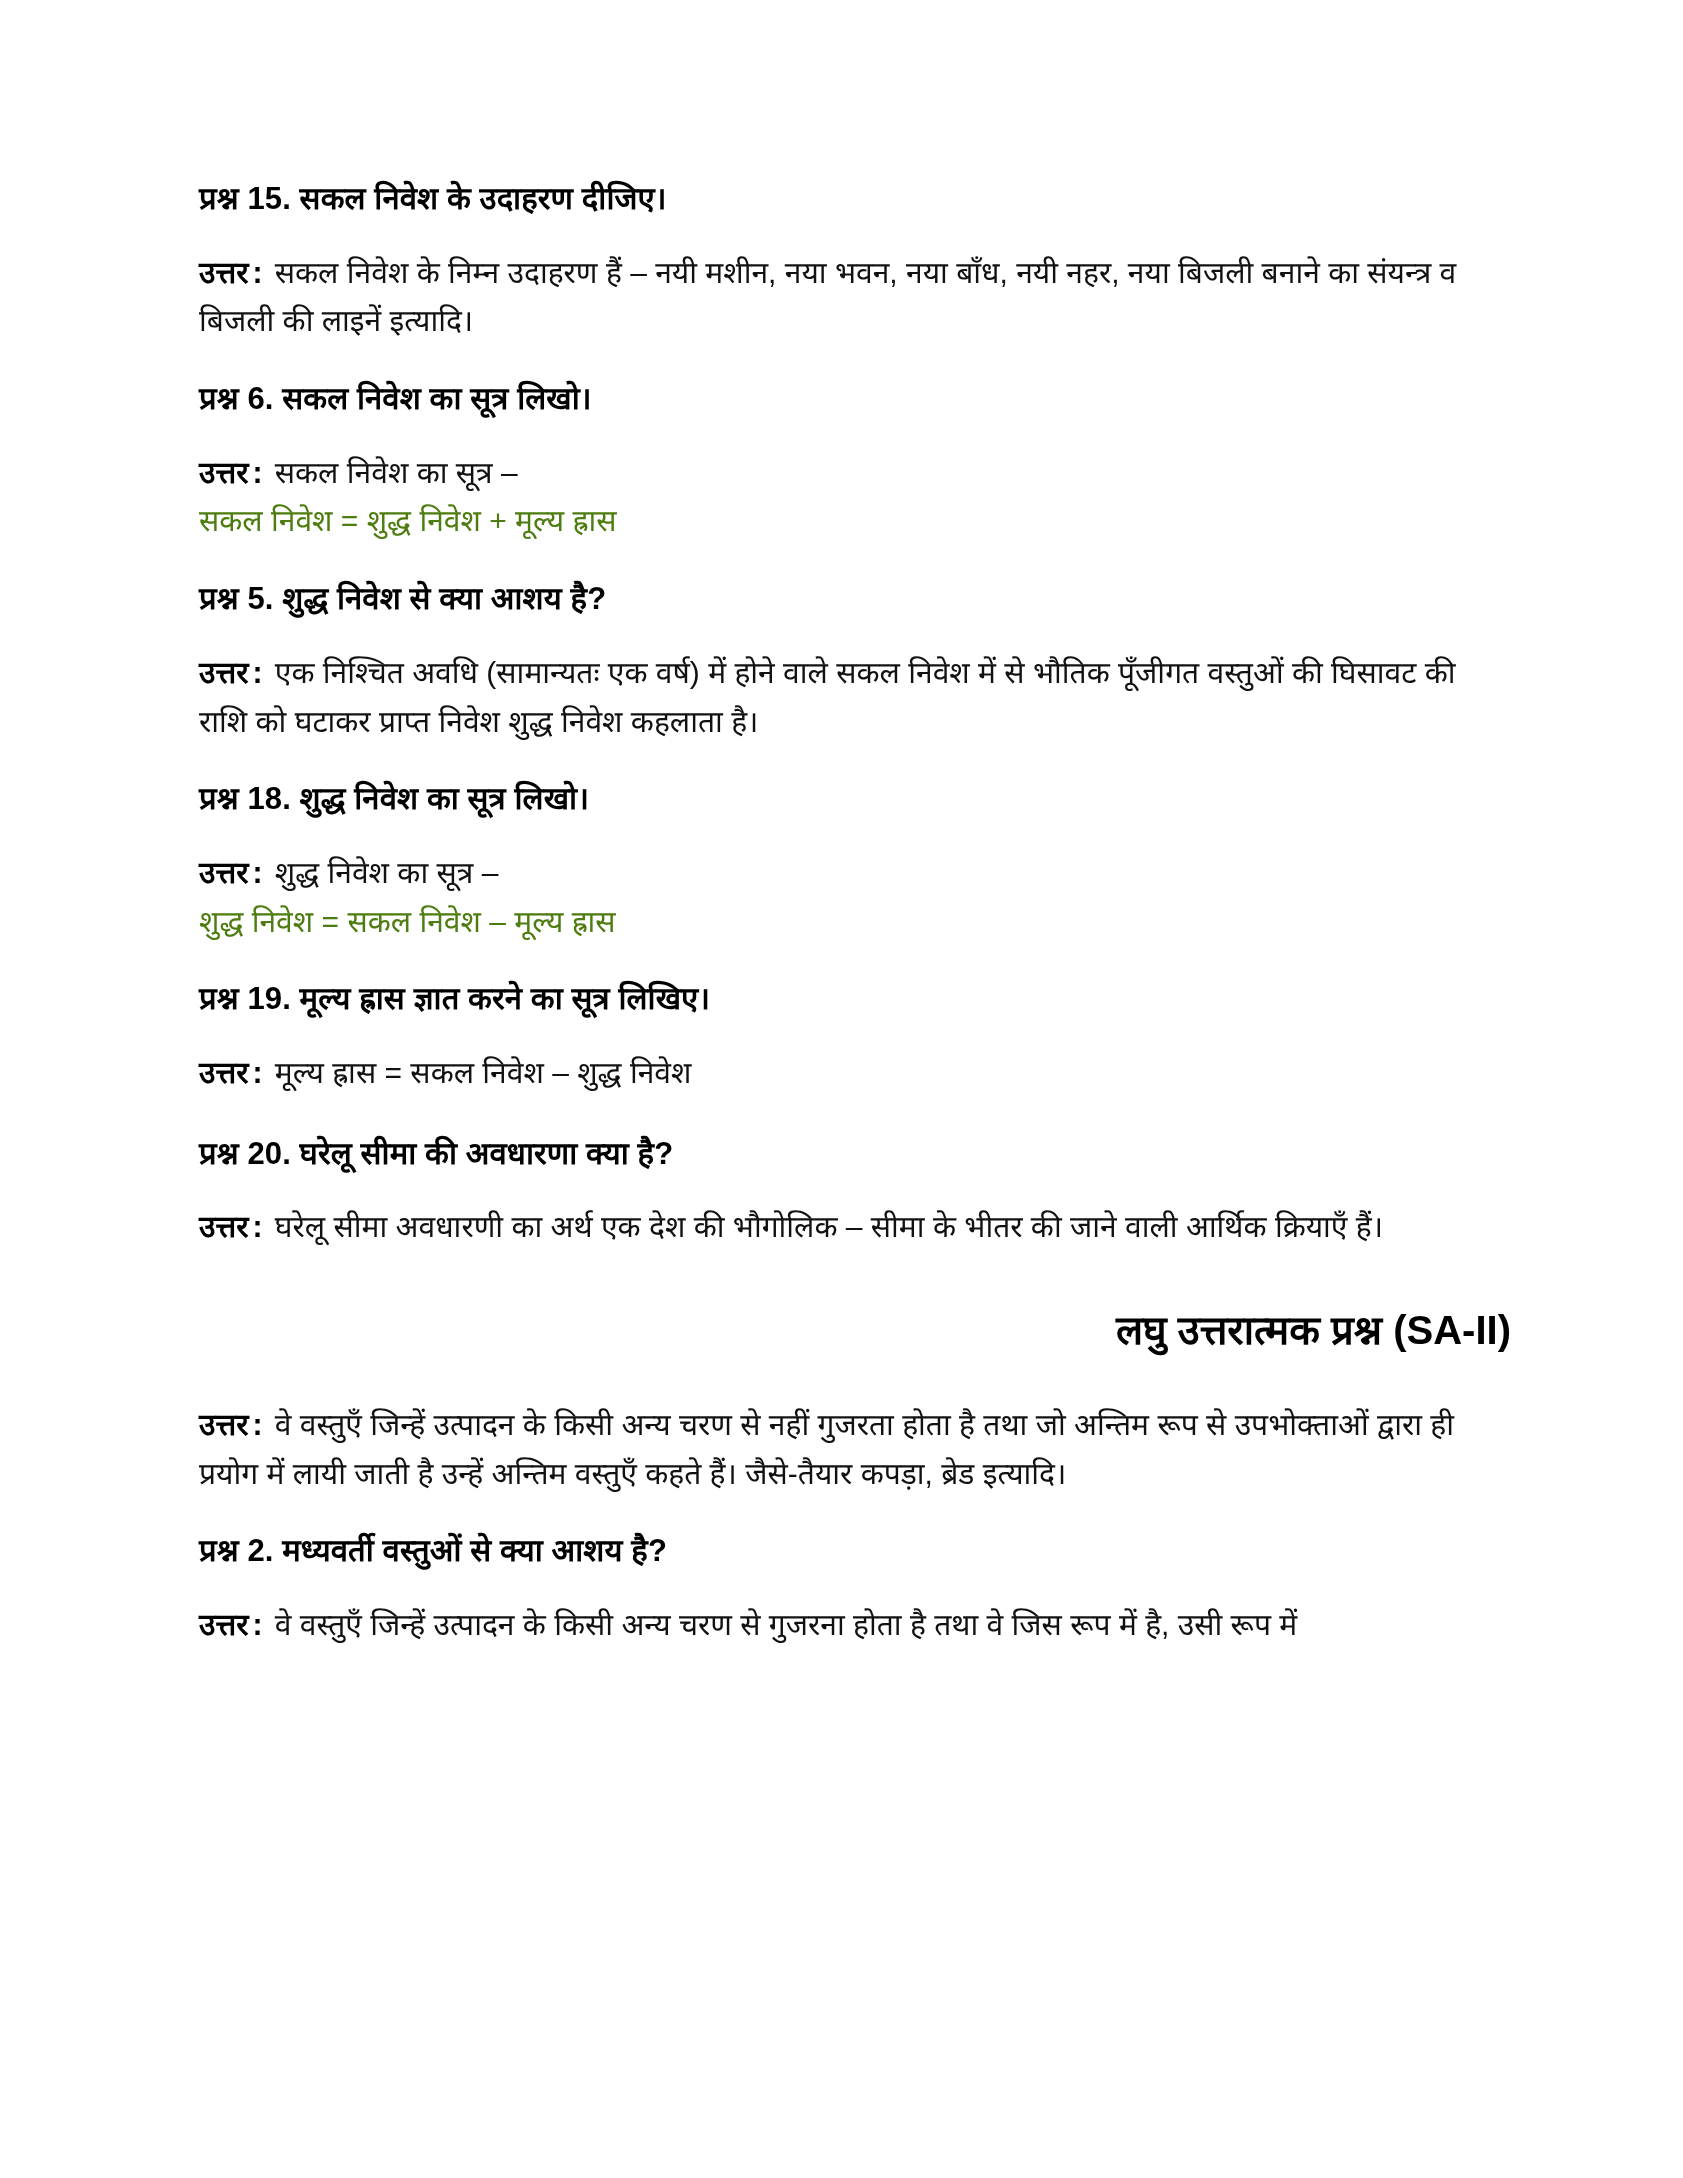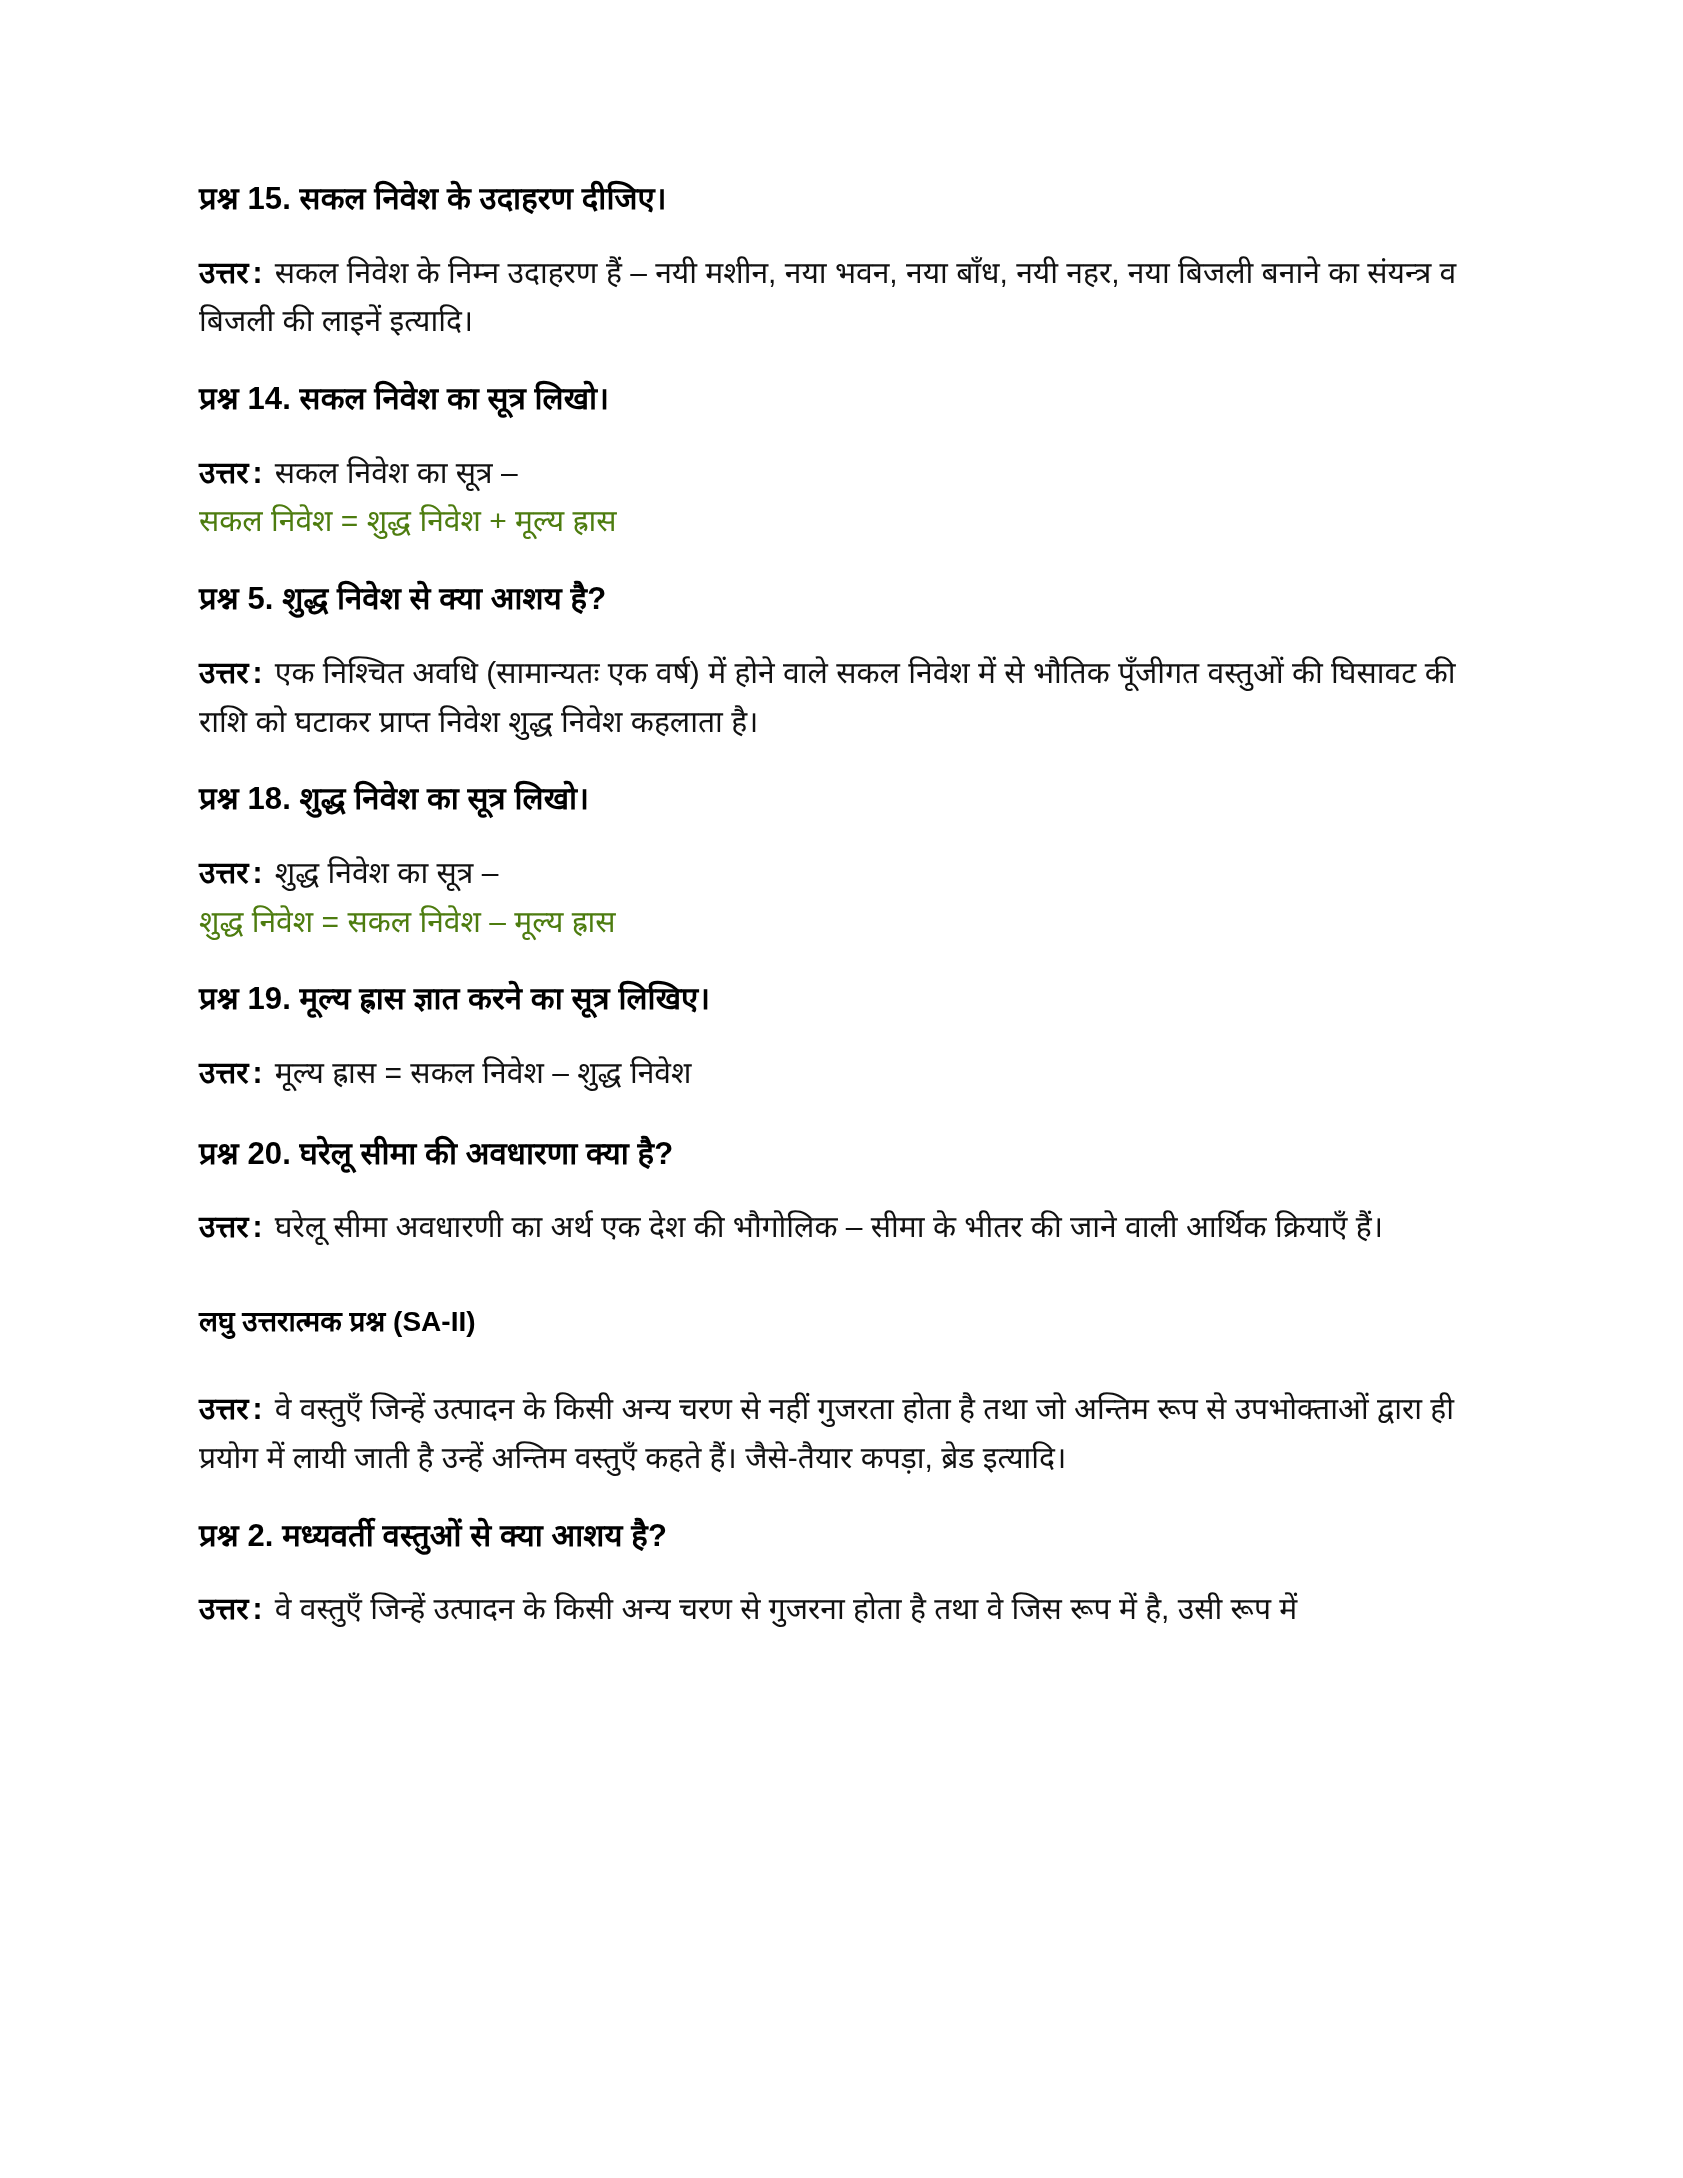--- a/index.html
+++ b/index.html
@@ -59,38 +59,38 @@
   }
   .answer-group {
     margin: 0 0 34px 0;
   }
   .answer-group .aline {
     margin-bottom: 0;
   }
 
   
   .section-heading {
-    text-align: left;
+    text-align: right;
     font-weight: bold;
-    font-size: 28px;
+    font-size: 40px;
     line-height: 1.3;
     color: #000000;
     margin: 51px 0 46px 0;
   }
 </style>
 </head>
 <body>
 
 <div class="page">
   <div class="content" id="content-root">
       <p class="qline">प्रश्न 15. सकल निवेश के उदाहरण दीजिए।</p>
       <div class="answer-group">
         <p class="aline"><span class="alabel">उत्तर:</span> <span>सकल निवेश के निम्न उदाहरण हैं – नयी मशीन, नया भवन, नया बाँध, नयी नहर, नया बिजली बनाने का संयन्त्र व बिजली की लाइनें इत्यादि।</span></p>
       </div>
-      <p class="qline">प्रश्न 14. सकल निवेश का सूत्र लिखो।</p>
+      <p class="qline">प्रश्न 6. सकल निवेश का सूत्र लिखो।</p>
       <div class="answer-group">
         <p class="aline"><span class="alabel">उत्तर:</span> <span>सकल निवेश का सूत्र –</span></p>
         <p class="aformula">सकल निवेश = शुद्ध निवेश + मूल्य ह्रास</p>
       </div>
       <p class="qline">प्रश्न 5. शुद्ध निवेश से क्या आशय है?</p>
       <div class="answer-group">
         <p class="aline"><span class="alabel">उत्तर:</span> <span>एक निश्चित अवधि (सामान्यतः एक वर्ष) में होने वाले सकल निवेश में से भौतिक पूँजीगत वस्तुओं की घिसावट की राशि को घटाकर प्राप्त निवेश शुद्ध निवेश कहलाता है।</span></p>
       </div>
       <p class="qline">प्रश्न 18. शुद्ध निवेश का सूत्र लिखो।</p>
       <div class="answer-group">

